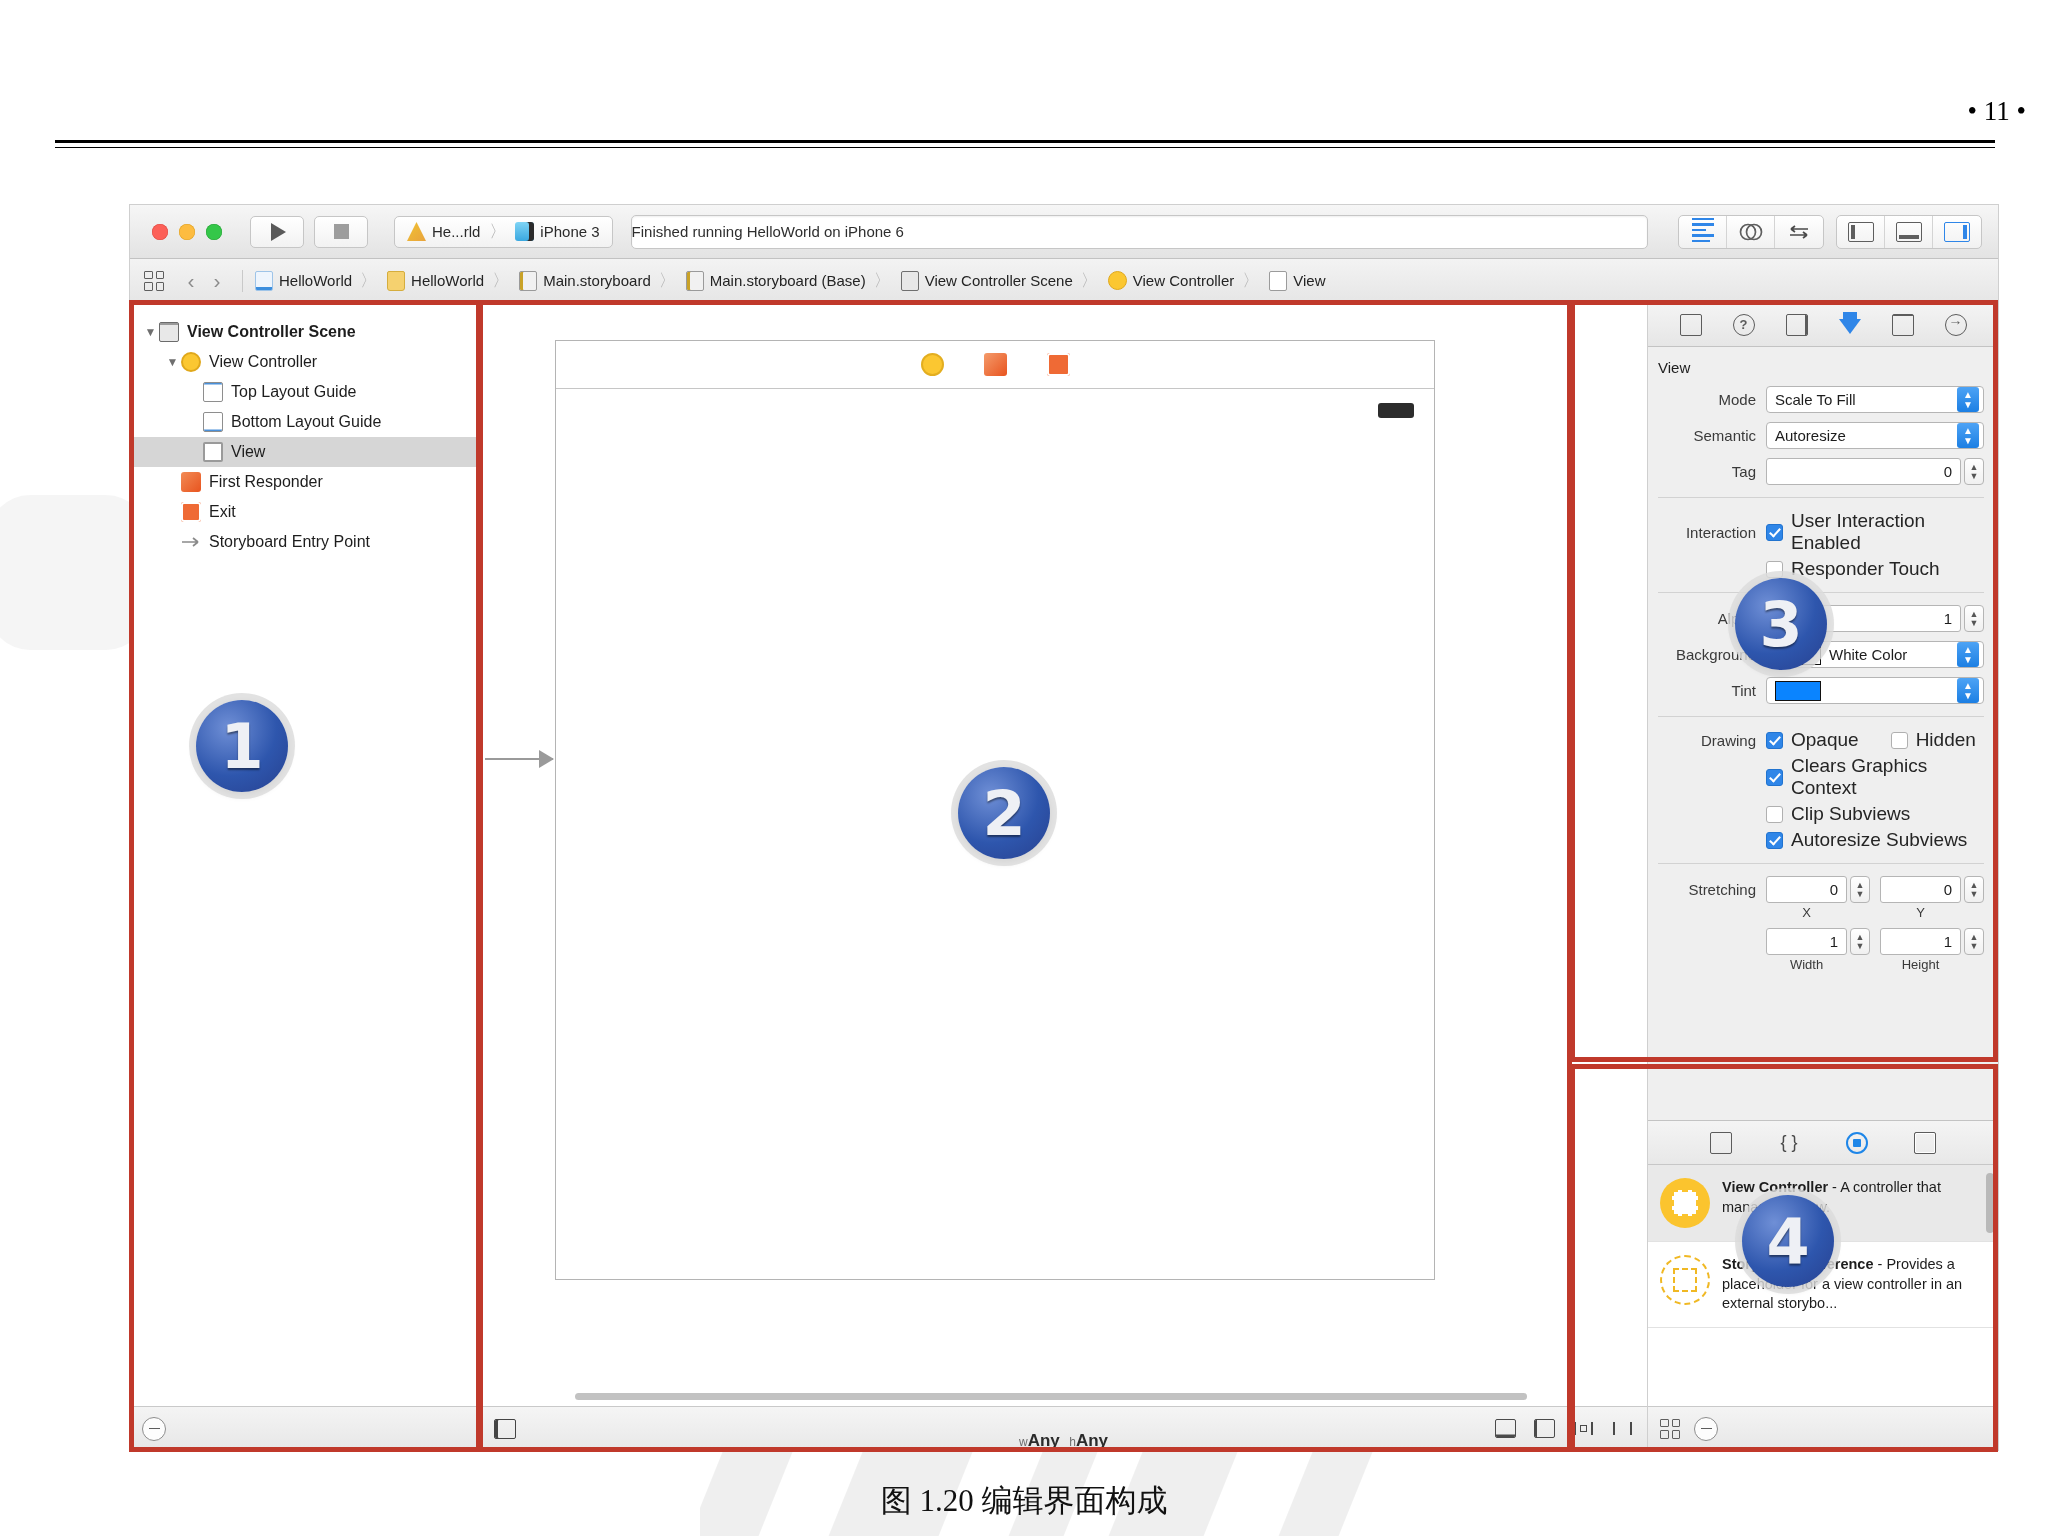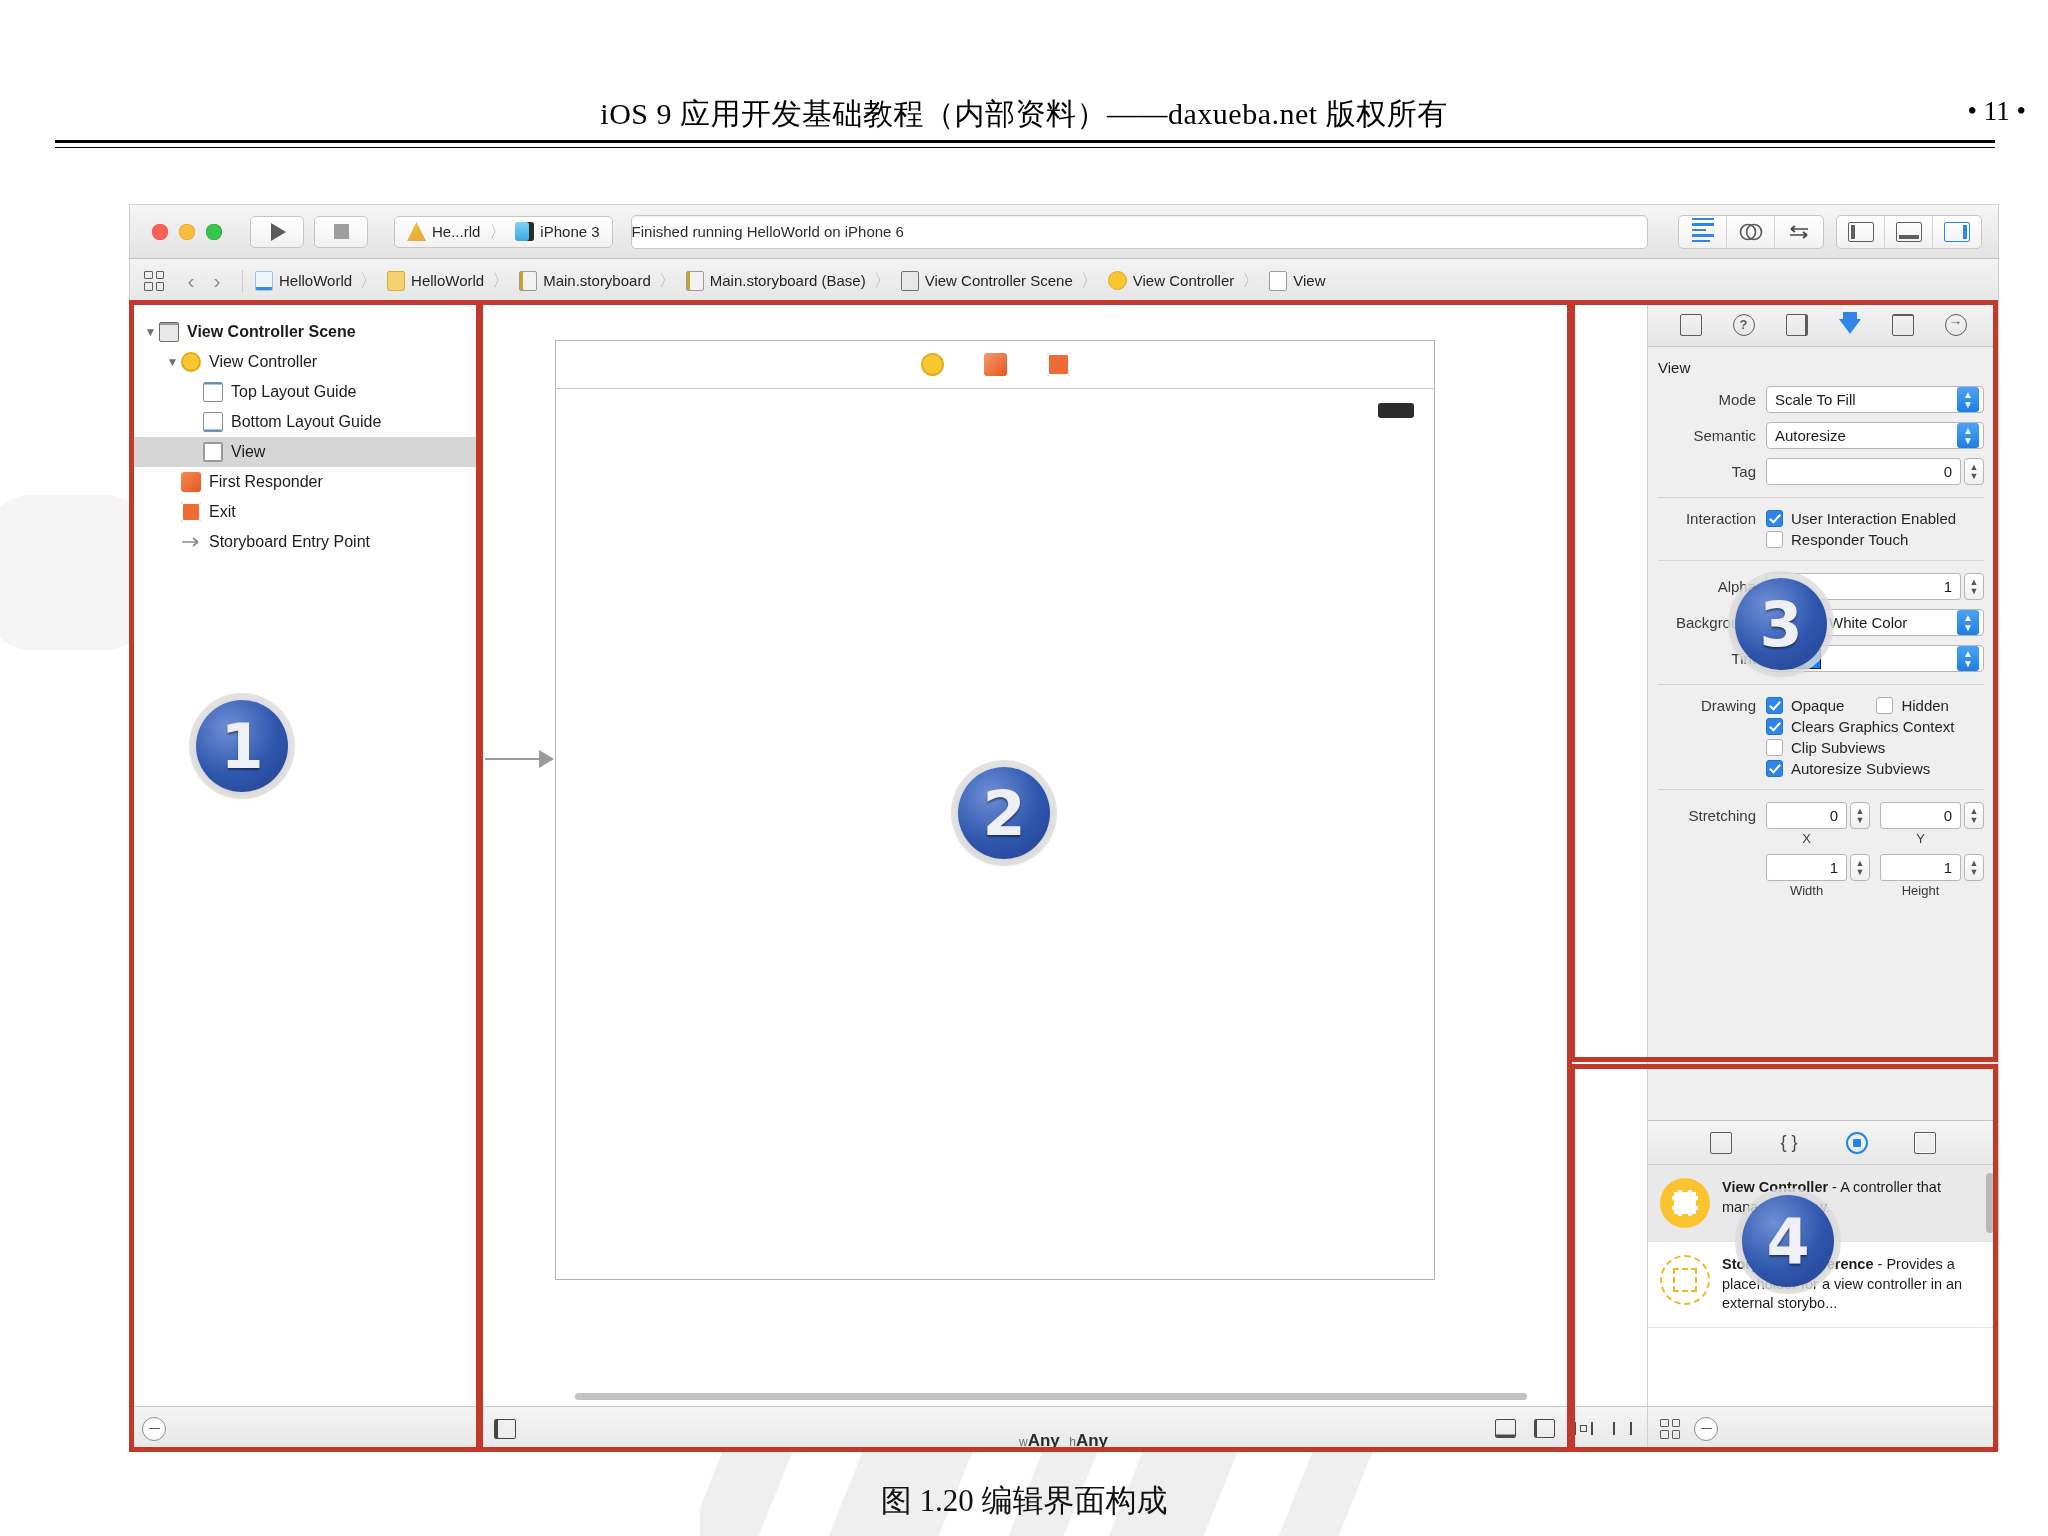--- a/index.html
+++ b/index.html
@@ -307,21 +307,21 @@
     display:flex; align-items:center; justify-content:flex-end; padding-right:8px;
     font-size:15px; color:#1c1c1c;
   }
   .stepper {
     width:20px;height:27px;margin-left:3px;border:1px solid #b5b5b5;border-radius:4px;
     background:linear-gradient(#ffffff,#f0f0f0);
     display:flex;flex-direction:column;align-items:center;justify-content:center;
     font-size:9px;line-height:9px;color:#555;flex:none;
   }
   .hr { height:1px; background:#d2d2d2; margin:12px 14px 12px 10px; }
-  .cbrow { display:flex; align-items:center; font-size:15px; color:#252525; margin-bottom:8px; }
+  .cbrow { display:flex; align-items:center; font-size:19px; color:#252525; margin-bottom:8px; }
   .cbx { width:17px;height:17px;border-radius:3px;margin-right:8px;flex:none;
          border:1px solid #b0b0b0;background:#fff;}
   .cbx.on { background:#2f86e8; border-color:#2173cf; position:relative;}
   .cbx.on::after{content:"";position:absolute;left:5px;top:1px;width:4px;height:9px;
                  border:solid #fff;border-width:0 2px 2px 0;transform:rotate(42deg);}
   .swatch { width:46px;height:20px;border:1.6px solid #111;margin-right:8px;flex:none;}
   .swatch.white{background:#fff;}
   .swatch.blue{background:#0a84ff;}
   .sublabel { font-size:13px; color:#3a3a3a; text-align:center; }
 
@@ -375,21 +375,20 @@
 
   .caption {
     position:absolute; left:0; top:1480px; width:2048px; text-align:center;
     font-family:"Liberation Serif", serif; font-size:31px; color:#111;
   }
 </style>
 </head>
 <body>
 
 <div class="page-header">
-  <div class="hdr-title">iOS 9 应用开发基础教程（内部资料）——daxueba.net 版权所有</div>
   <div class="hdr-page">• 11 •</div>
   <div class="hdr-rule-1"></div>
   <div class="hdr-rule-2"></div>
 </div>
 
 <div class="wm wm-left"></div>
 <div class="wm wm-bot">
   <i style="left:10px;top:0;width:70px;height:106px;"></i>
   <i style="left:150px;top:0;width:110px;height:106px;"></i>
   <i style="left:330px;top:0;width:55px;height:106px;"></i>

